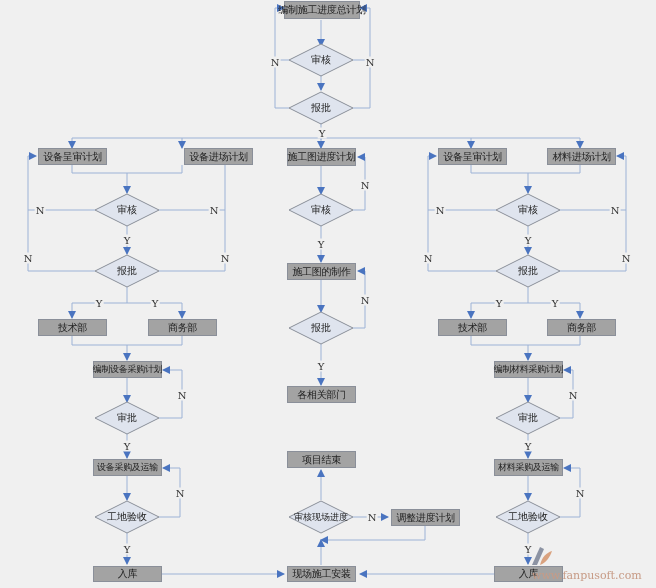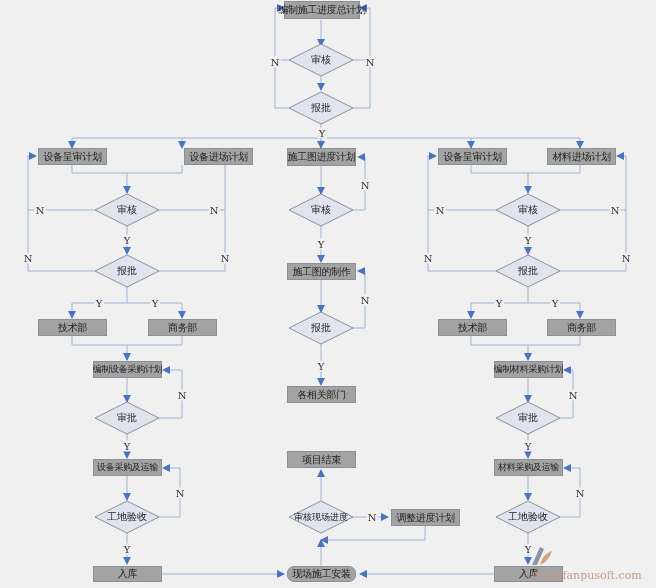--- a/index.html
+++ b/index.html
@@ -148,21 +148,21 @@
 <div class="box" style="left:287px;top:263px;width:69px;height:17px;">施工图的制作</div>
 <div class="dia-label" style="left:321px;top:328px;">报批</div>
 <span class="lbl" style="left:365px;top:300px;">N</span>
 <span class="lbl" style="left:321px;top:366px;">Y</span>
 <div class="box" style="left:287px;top:386px;width:69px;height:17px;">各相关部门</div>
 
 <div class="box" style="left:287px;top:451px;width:69px;height:17px;">项目结束</div>
 <div class="dia-label" style="left:321px;top:517px;font-size:9px;">审核现场进度</div>
 <span class="lbl" style="left:372px;top:517px;">N</span>
 <div class="box" style="left:391px;top:509px;width:69px;height:17px;">调整进度计划</div>
-<div class="box" style="left:287px;top:566px;width:69px;height:16px;border-radius:7px;">现场施工安装</div>
+<div class="box" style="left:287px;top:566px;width:69px;height:16px;">现场施工安装</div>
 
 <div class="box" style="left:438px;top:148px;width:69px;height:17px;">设备呈审计划</div>
 <div class="box" style="left:547px;top:148px;width:69px;height:17px;">材料进场计划</div>
 <div class="dia-label" style="left:528px;top:210px;">审核</div>
 <div class="dia-label" style="left:528px;top:271px;">报批</div>
 <span class="lbl" style="left:440px;top:210px;">N</span>
 <span class="lbl" style="left:615px;top:210px;">N</span>
 <span class="lbl" style="left:528px;top:240px;">Y</span>
 <span class="lbl" style="left:428px;top:258px;">N</span>
 <span class="lbl" style="left:626px;top:258px;">N</span>

